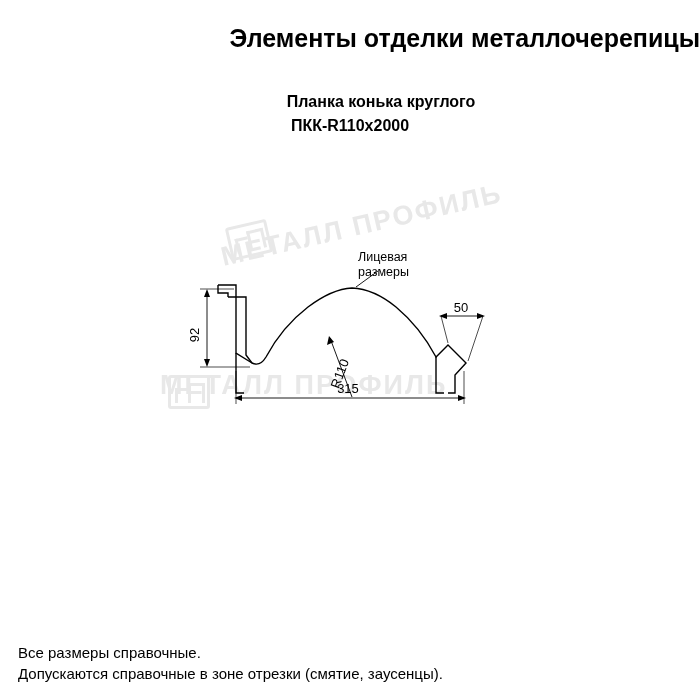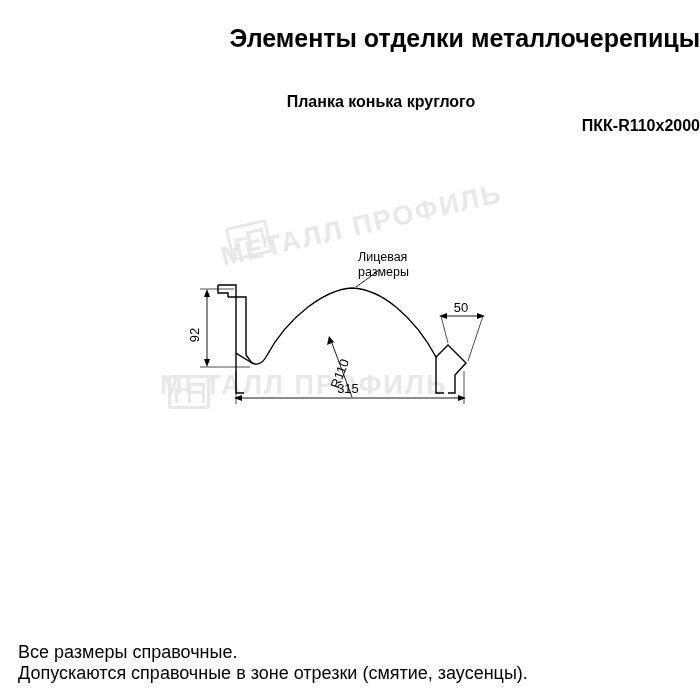--- a/index.html
+++ b/index.html
@@ -40,21 +40,21 @@
     font-size: 16px;
     font-weight: bold;
     color: #000;
     padding-left: 31px;
   }
   .subtitle2 {
     position: absolute;
     top: 117px;
     left: 0;
     width: 700px;
-    text-align: right;
+    text-align: center;
     font-size: 16px;
     font-weight: bold;
     color: #000;
   }
   .drawing {
     position: absolute;
     top: 175px;
     left: 0;
     width: 700px;
     height: 300px;
@@ -129,21 +129,21 @@
     top: 75px;
     font-size: 12.5px;
     line-height: 15px;
     color: #000;
     white-space: nowrap;
   }
   .notes {
     position: absolute;
     left: 18px;
     bottom: 16px;
-    font-size: 18px;
+    font-size: 15px;
     line-height: 21px;
     color: #000;
   }
   svg text {
     font-family: "Liberation Sans", sans-serif;
     font-size: 13px;
     fill: #000;
   }
 </style>
 </head>

